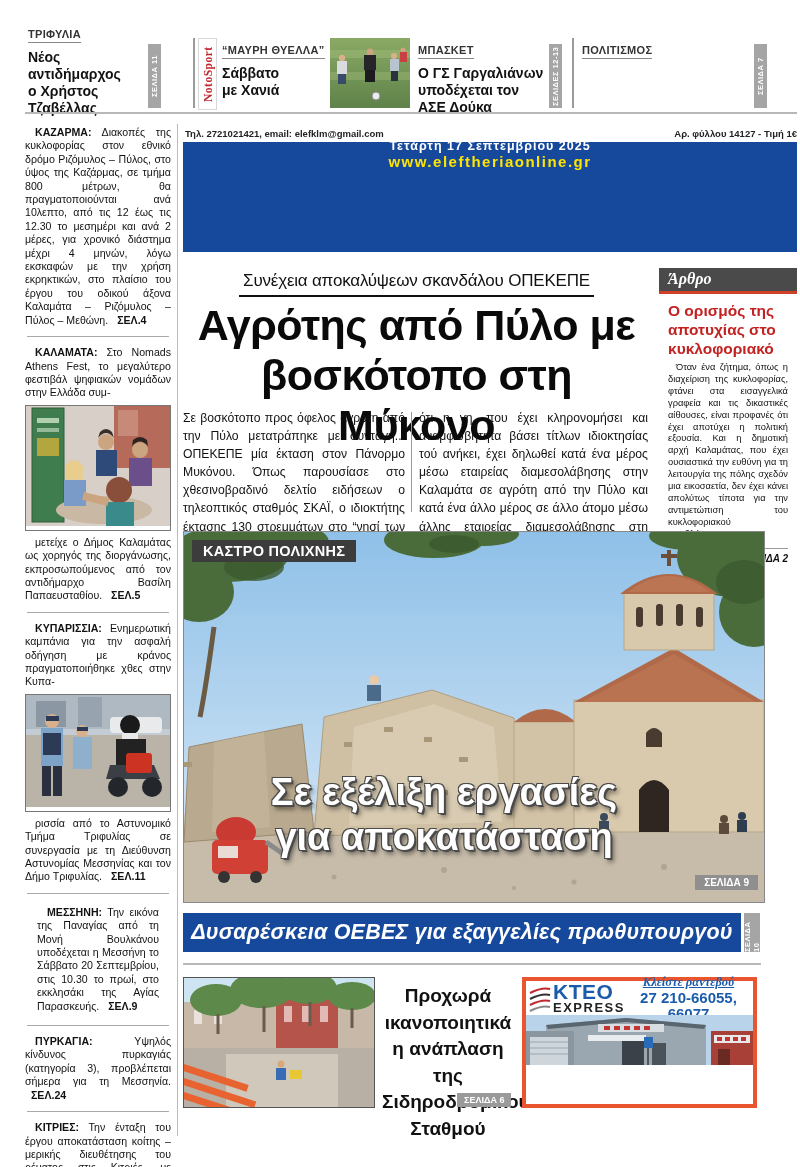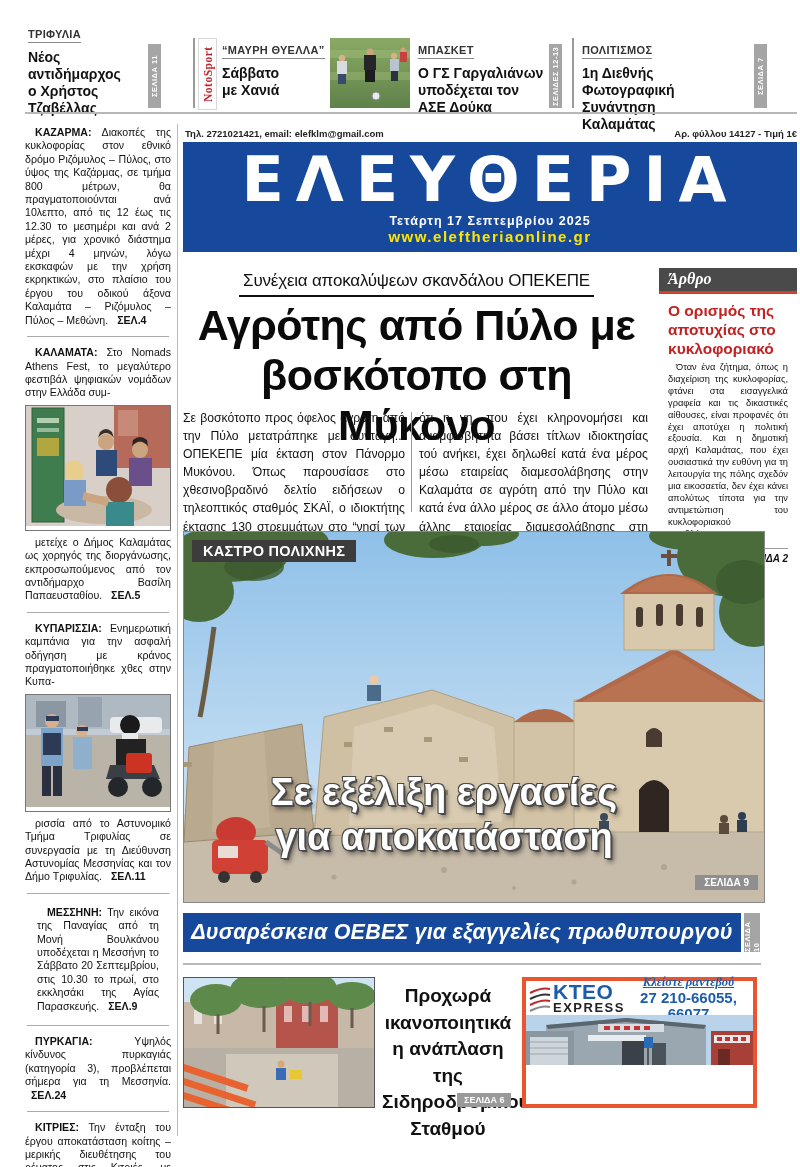--- a/index.html
+++ b/index.html
@@ -143,22 +143,20 @@
     <div class="ts-section">ΜΠΑΣΚΕΤ</div>
     <div class="ts-title prelines">Ο ΓΣ Γαργαλιάνων
 υποδέχεται τον ΑΣΕ Δούκα</div>
   </div>
   <div class="abs vbox" style="left:549px;top:44px;width:13px;height:64px;">ΣΕΛΙΔΕΣ 12-13</div>
 
   <div class="abs vdiv" style="left:572px;top:38px;width:2px;height:70px;"></div>
 
   <div class="abs" style="left:582px;top:40px;width:150px;">
     <div class="ts-section">ΠΟΛΙΤΙΣΜΟΣ</div>
-    <div class="ts-title prelines">1η Διεθνής Φωτογραφική
-Συνάντηση Καλαμάτας</div>
   </div>
   <div class="abs vbox" style="left:754px;top:44px;width:13px;height:64px;">ΣΕΛΙΔΑ 7</div>
 
   <div class="abs hline" style="left:25px;top:112px;width:772px;height:2px;"></div>
 
   <div class="abs vdiv" style="left:177px;top:124px;width:1px;height:1012px;background:#bbb;"></div>
 
   <div class="abs leftcol">
 
     <p class="brief" style="margin:2px 0 0;">
@@ -256,21 +254,20 @@
       <span class="lead">ΚΙΤΡΙΕΣ:</span>
       <span>Την ένταξη του έργου αποκατάσταση κοίτης – μερικής διευθέτησης του ρέματος στις Κιτριές, με δημόσια δαπάνη 570.000 ευρώ, στο Ειδικό Πρόγραμμα Φυσικών Καταστροφών Υποδομών ΟΤΑ, ενέκρινε με απόφασή του ο περιφερειάρχης Πελοποννήσου Δημήτρης Πτωχός.</span>
       
     </p>
   </div>
 
   <div class="abs contact" style="left:185px;top:128px;">Τηλ. 2721021421, email: elefklm@gmail.com</div>
   <div class="abs issue" style="left:600px;top:128px;width:197px;">Αρ. φύλλου 14127 - Τιμή 1€</div>
 
   <div class="abs masthead" style="left:183px;top:142px;width:614px;height:110px;">
-    <div class="mh-title">ΕΛΕΥΘΕΡΙΑ</div>
     <div class="mh-date">Τετάρτη 17 Σεπτεμβρίου 2025</div>
     <div class="mh-site">www.eleftheriaonline.gr</div>
   </div>
 
   <div class="abs kickerwrap" style="left:183px;top:271px;width:467px;">
     <span class="kicker">Συνέχεια αποκαλύψεων σκανδάλου ΟΠΕΚΕΠΕ</span>
   </div>
   <div class="abs headline prelines" style="left:183px;top:300px;width:467px;">Αγρότης από Πύλο με
 βοσκότοπο στη Μύκονο</div>
 

